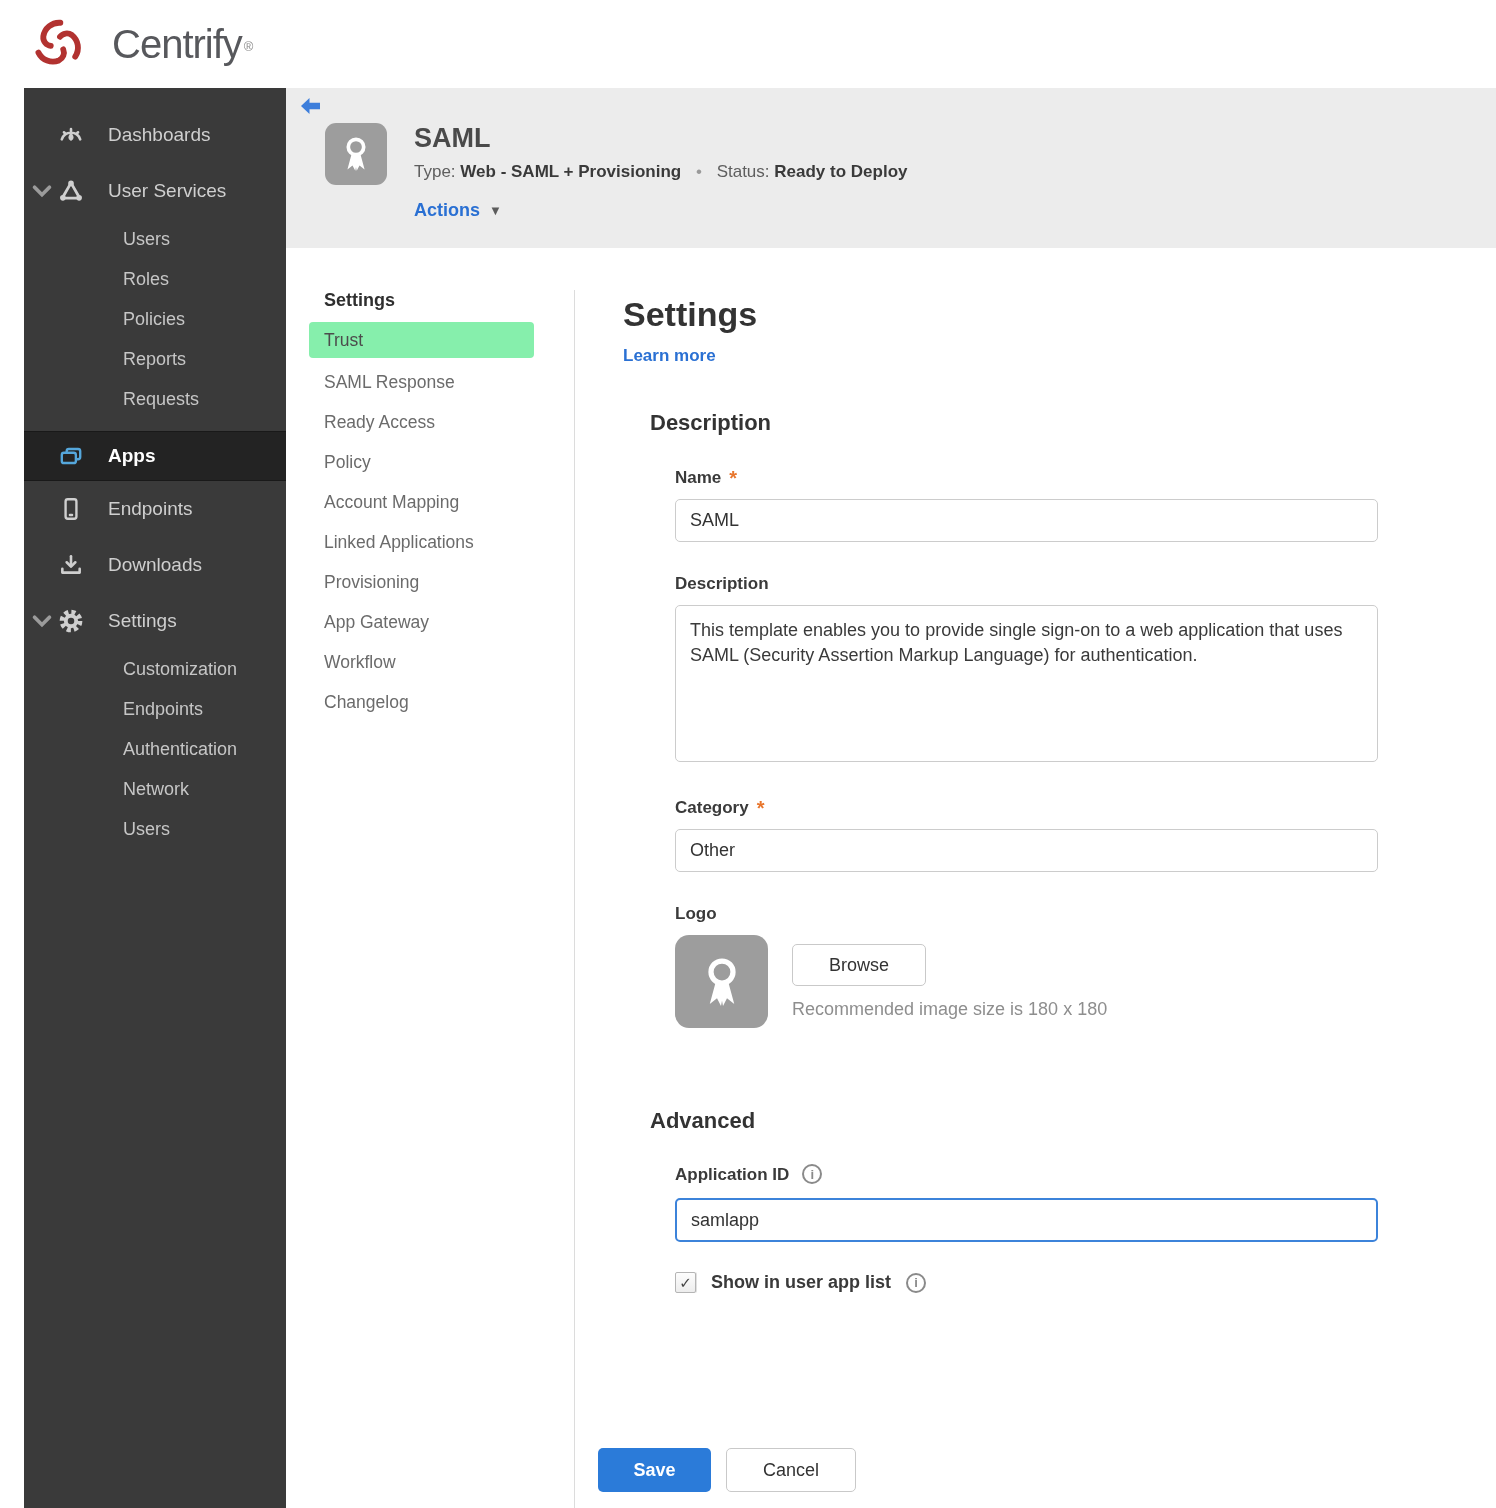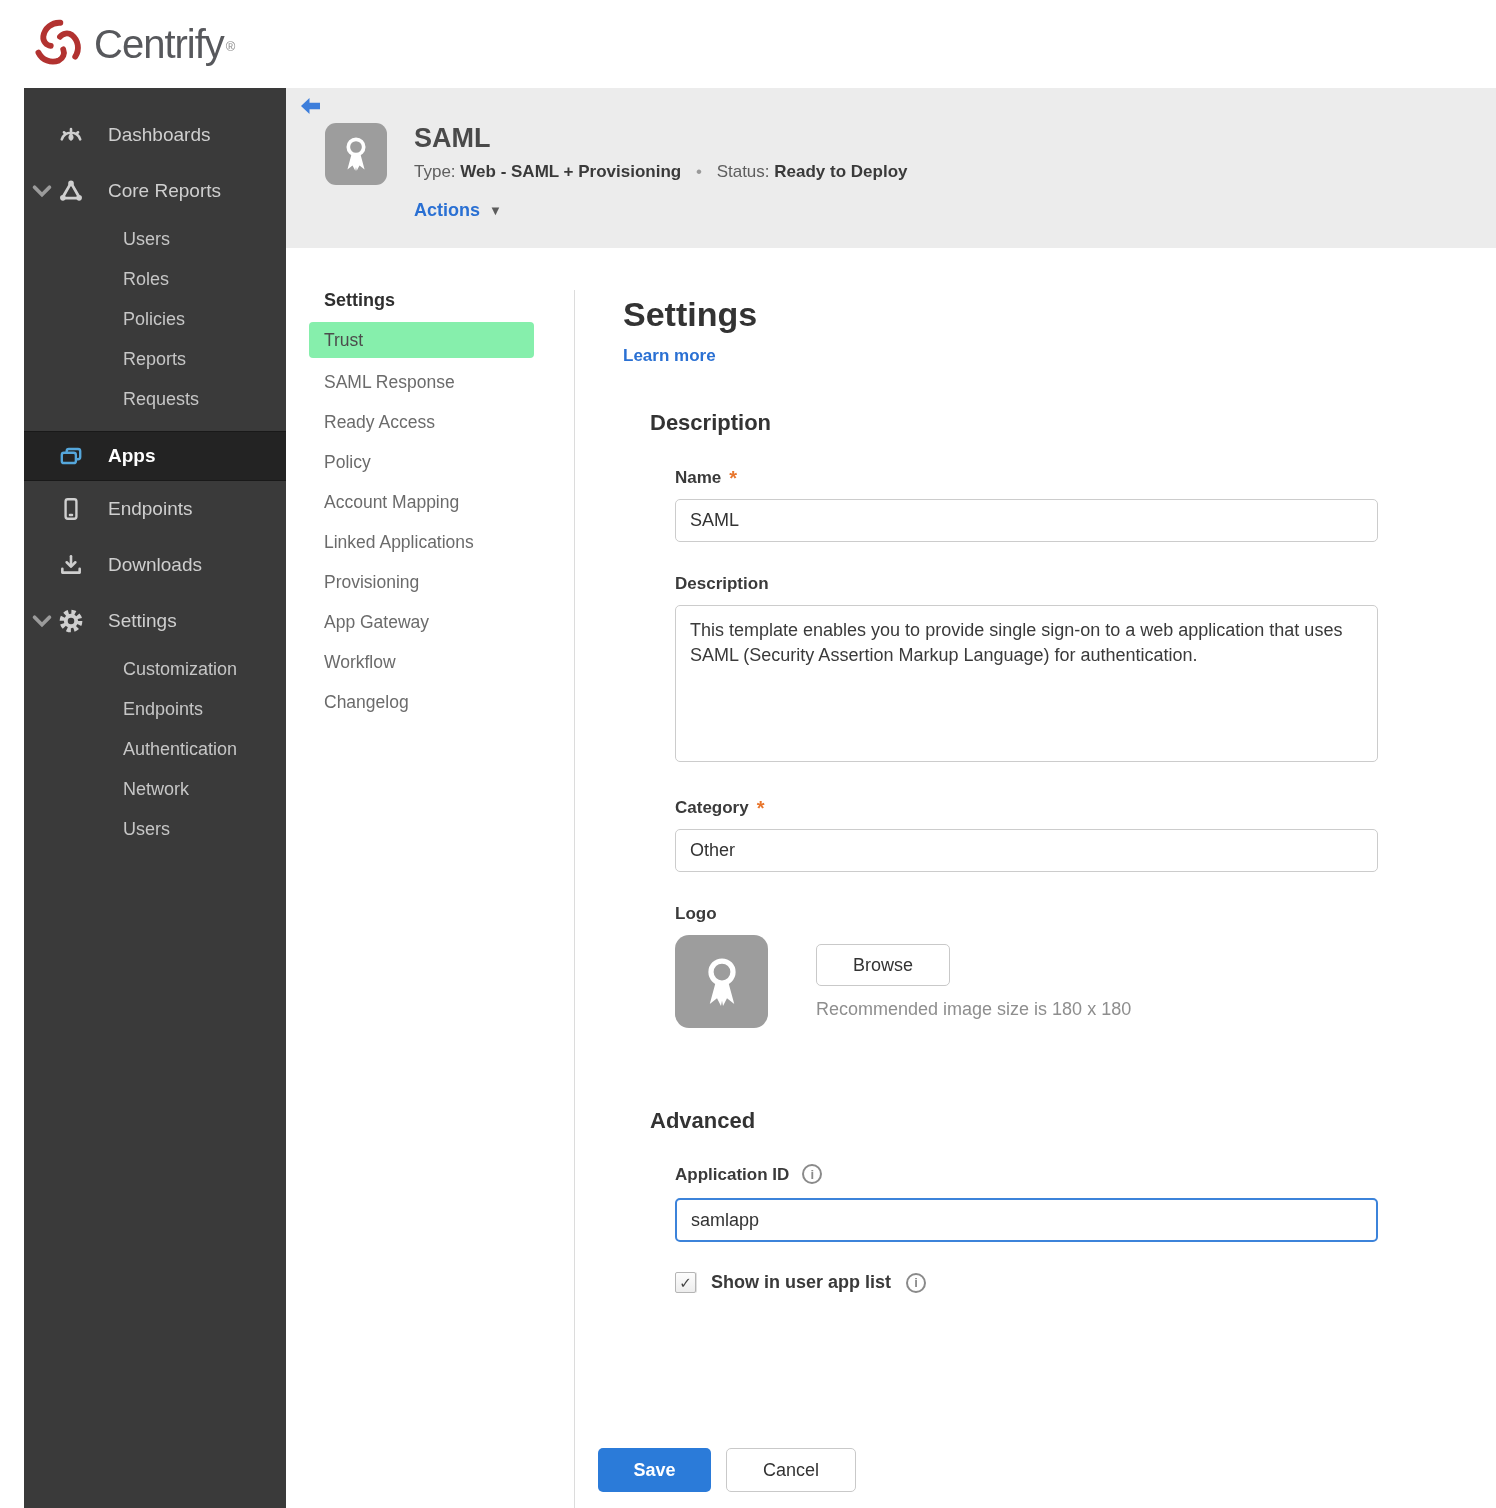--- a/index.html
+++ b/index.html
@@ -5,21 +5,21 @@
   * { box-sizing: border-box; margin: 0; padding: 0; }
   html,body { width:1496px; height:1508px; }
   body {
     font-family: "Liberation Sans", "DejaVu Sans", sans-serif;
     background:#ffffff; color:#333; overflow:hidden;
   }
   .page { width:1496px; height:1508px; position:relative; }
 
   
   .topbar { height:88px; background:#ffffff; display:flex; align-items:center; padding-left:30px; }
-  .brand { display:flex; align-items:center; gap:8px; }
+  .brand { display:flex; align-items:center; gap:26px; }
   .brand-swirl { width:56px; height:56px; }
   .brand-name { font-size:40px; color:#57585c; letter-spacing:-1px; font-weight:500; }
   .brand-reg { font-size:13px; color:#8a8a8a; vertical-align:super; margin-left:2px; }
 
   
   .shell { display:flex; height:1420px;padding-left:24px; }
 
   
   .sidebar { width:262px; background:#3a3a3a; flex:0 0 262px; padding-top:19px; }
   .side-item { height:56px; display:flex; align-items:center; padding-left:34px; gap:24px;
@@ -75,21 +75,21 @@
                 color:#333; padding:0 14px; font-family:"Liberation Sans", sans-serif; background:#fff; }
   .text-area { width:703px; height:157px; border:1px solid #cccccc; border-radius:5px; font-size:18px;
                color:#3a3a3a; padding:12px 14px; resize:none; line-height:25px;
                font-family:"Liberation Sans", sans-serif; background:#fff; }
   .text-input.focused { border:2px solid #3c83da; height:44px; }
 
   .logo-row { display:flex; align-items:flex-start; margin-top:0; }
   .logo-box { width:93px; height:93px; background:#9d9d9d; border-radius:14px;
               display:flex; align-items:center; justify-content:center; }
   .logo-box svg { width:60px; height:60px; }
-  .logo-right { margin-left:48px; }
+  .logo-right { margin-left:24px; }
   .browse-btn { width:134px; height:42px; margin-top:9px; background:#ffffff; border:1px solid #c9c9c9;
                 border-radius:5px; font-size:18px; color:#333; cursor:pointer;
                 font-family:"Liberation Sans", sans-serif; }
   .logo-hint { margin-top:13px; font-size:18px; color:#8e8e8e; }
 
   .label-with-info { display:flex; align-items:center; gap:13px; }
   .info-icon { width:20px; height:20px; border:2px solid #8a8a8a; border-radius:50%; color:#8a8a8a;
                font-size:13px; font-weight:bold; display:inline-flex; align-items:center; justify-content:center;
                cursor:pointer; flex:0 0 20px; }
 
@@ -143,21 +143,21 @@
       <div class="side-item">
         <svg class="side-chevron" viewBox="0 0 14 14" fill="none" stroke="#9b9b9b" stroke-width="2" stroke-linecap="round">
             <path d="M3 5 l4 4 4-4"></path>
           </svg>
         <svg viewBox="0 0 24 24" fill="none" stroke="#cfcfcf" stroke-width="2.6" stroke-linejoin="round">
           <path d="M12 4.5 L20 18.5 L4 18.5 Z"></path>
           <circle cx="12" cy="5" r="2.6" fill="#cfcfcf" stroke="none"></circle>
           <circle cx="19.5" cy="18.3" r="2.6" fill="#cfcfcf" stroke="none"></circle>
           <circle cx="4.5" cy="18.3" r="2.6" fill="#cfcfcf" stroke="none"></circle>
         </svg>
-        <span>Core Reports</span>
+        <span>User Services</span>
       </div>
 
       <div class="side-sub">
           <span>Users</span>
         </div>
       <div class="side-sub">
           <span>Roles</span>
         </div>
       <div class="side-sub">
           <span>Policies</span>

